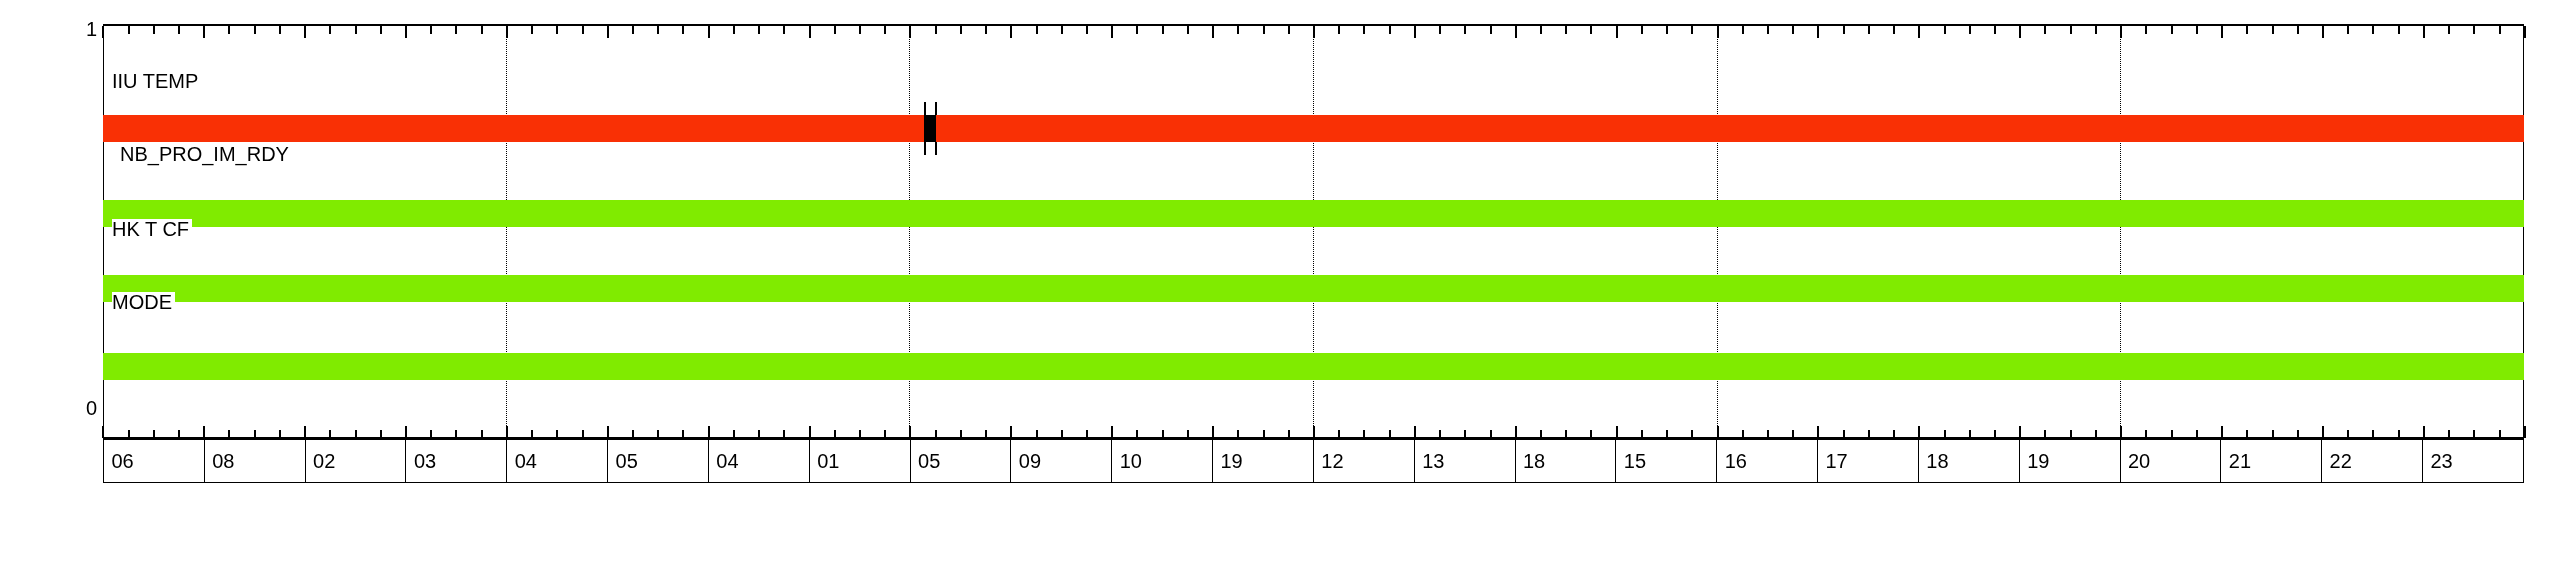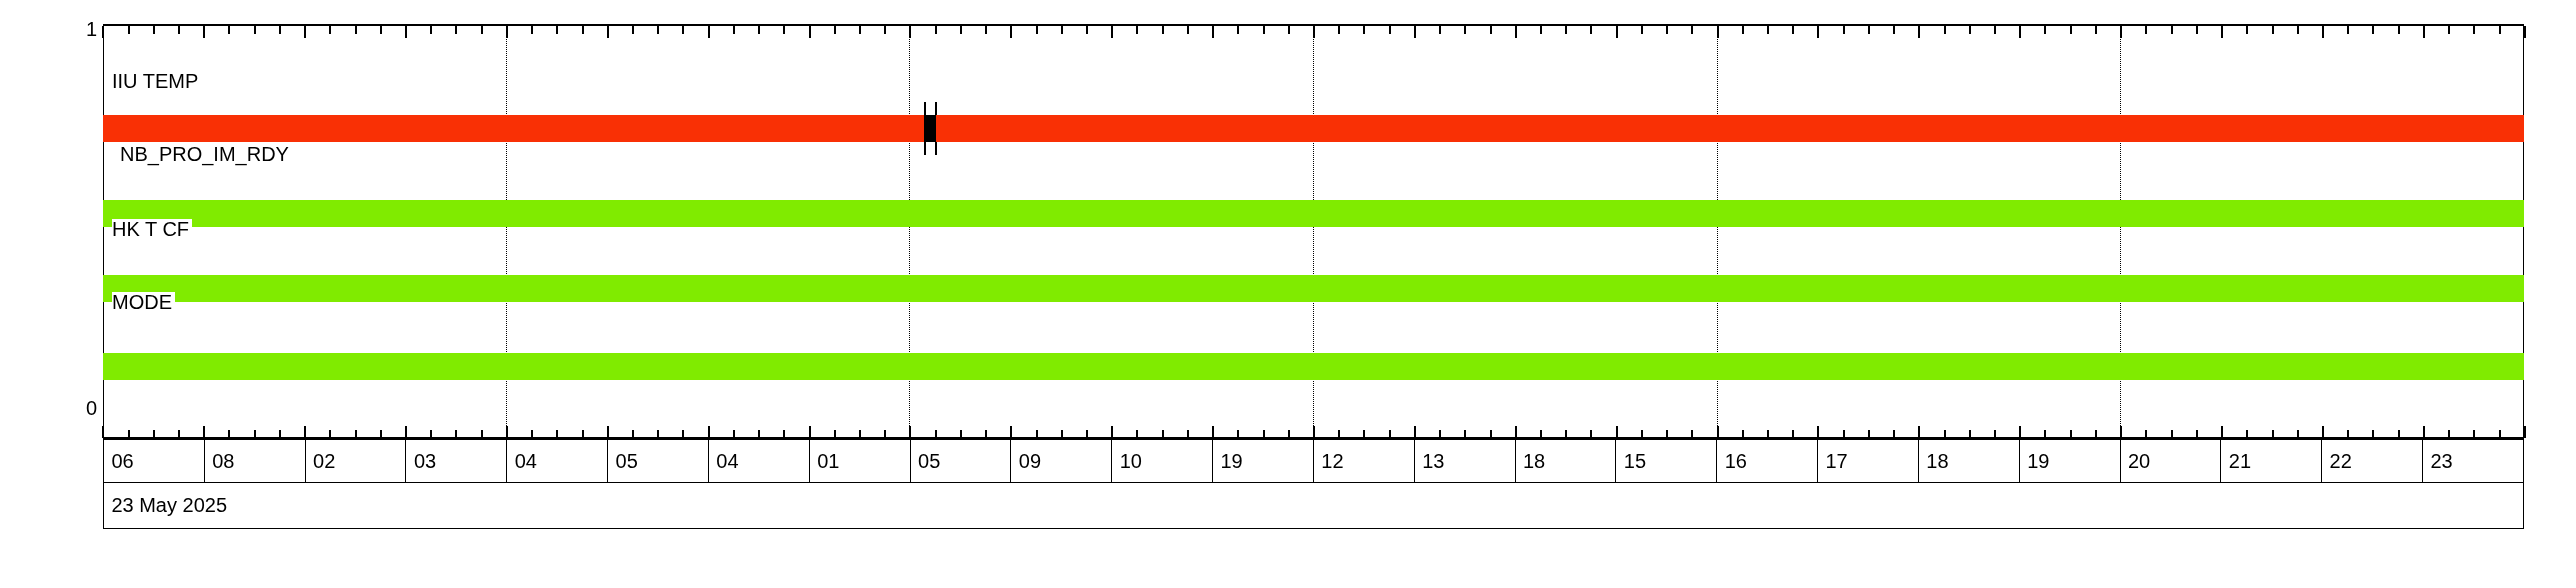--- a/index.html
+++ b/index.html
@@ -403,16 +403,15 @@
       <div class="hour-cell">16</div>
       <div class="hour-cell">17</div>
       <div class="hour-cell">18</div>
       <div class="hour-cell">19</div>
       <div class="hour-cell">20</div>
       <div class="hour-cell">21</div>
       <div class="hour-cell">22</div>
       <div class="hour-cell">23</div>
     </div>
 
-  <div id="date-bar">23 May 2025</div>
 
 </div>
 
 
 </body></html>

